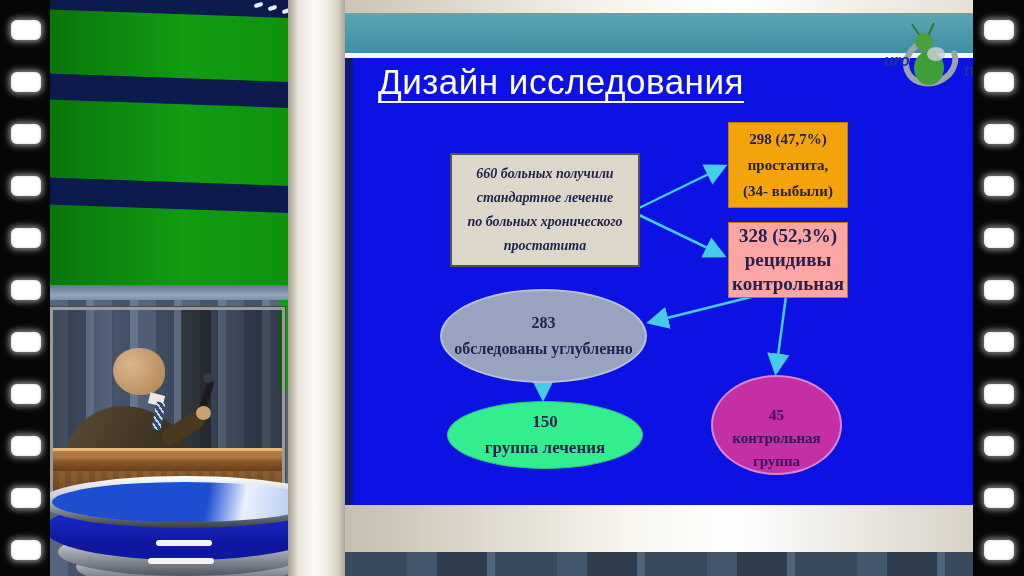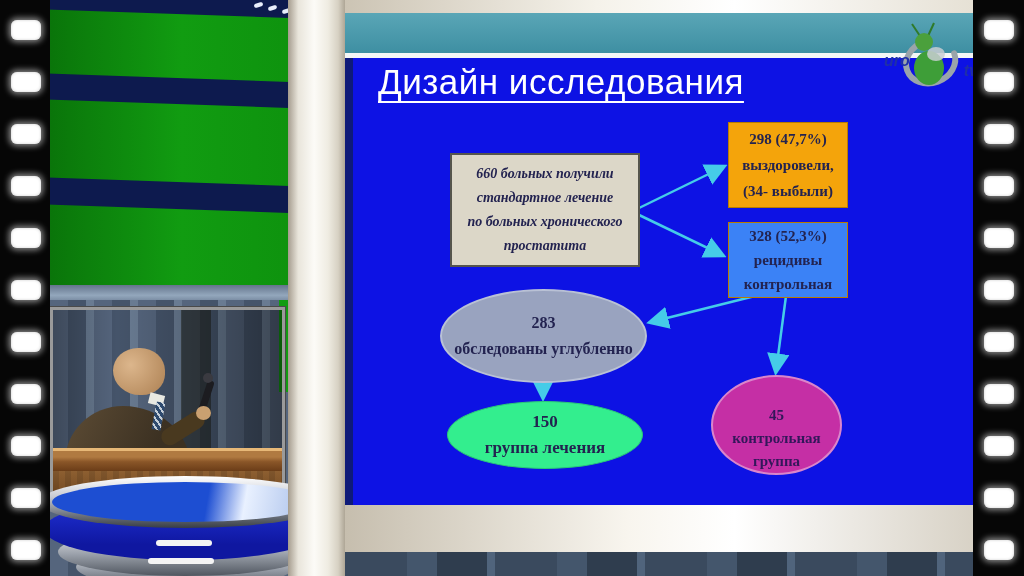--- a/index.html
+++ b/index.html
@@ -88,22 +88,22 @@
   .slide-title{left:378px;top:62px;z-index:7;color:#ffffff;font-size:35px;letter-spacing:.5px;
       text-decoration:underline;text-underline-offset:7px;text-decoration-thickness:2px;}
 
   
   .node{z-index:7;display:flex;flex-direction:column;align-items:center;justify-content:center;
       text-align:center;font-family:"Liberation Serif",serif;font-weight:bold;color:#232350;}
   .box-source{left:450px;top:153px;width:186px;height:110px;background:#dcd7c8;
       border:2px solid #55554d;font-size:14px;line-height:24px;font-style:italic;}
   .box-orange1{left:728px;top:122px;width:118px;height:84px;background:#f4a40b;
       border:1px solid #b87c00;font-size:15px;line-height:26px;}
-  .box-orange2{left:728px;top:222px;width:118px;height:74px;background:#3b82f6;
-      border:1px solid #b87c00;font-size:15px;line-height:24px;}
+  .box-orange2{left:728px;top:222px;width:118px;height:74px;background:#fca5a5;
+      border:1px solid #b87c00;font-size:19px;line-height:24px;}
   .ell{border-radius:50%;}
   .ell-gray{left:440px;top:289px;width:203px;height:90px;background:#99a3bf;
       border:2px solid #b9c1d5;font-size:16px;line-height:26px;}
   .ell-green{left:447px;top:401px;width:194px;height:66px;background:#33ee8e;
       border:1px solid #2bc878;font-size:17px;line-height:26px;}
   .ell-pink{left:711px;top:375px;width:127px;height:96px;background:#c52fa5;
       border:2px solid #da85cb;font-size:15px;line-height:23px;color:#33175a;justify-content:flex-end;}
 
   .arrows{left:345px;top:58px;width:628px;height:447px;z-index:6;}
 
@@ -184,21 +184,21 @@
   </svg>
 
   <div class="abs node box-source">
     <span>660 больных получили</span>
     <span>стандартное лечение</span>
     <span>по больных хронического</span>
     <span>простатита</span>
   </div>
   <div class="abs node box-orange1">
     <span>298 (47,7%)</span>
-    <span>выздоровели,</span>
+    <span>простатита,</span>
     <span>(34- выбыли)</span>
   </div>
   <div class="abs node box-orange2">
     <span>328 (52,3%)</span>
     <span>рецидивы</span>
     <span>контрольная</span>
   </div>
   <div class="abs node ell ell-gray">
     <span>283</span>
     <span>обследованы углубленно</span>

